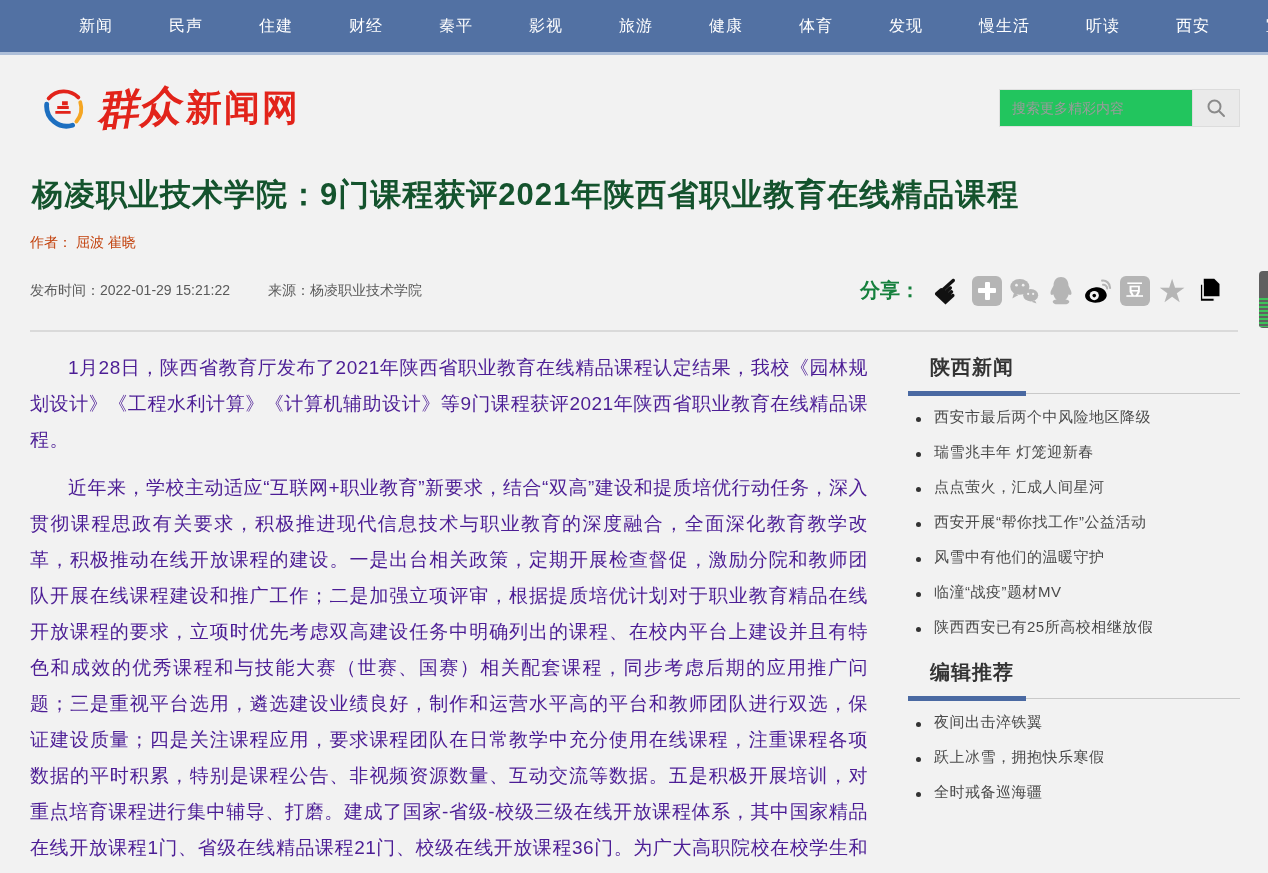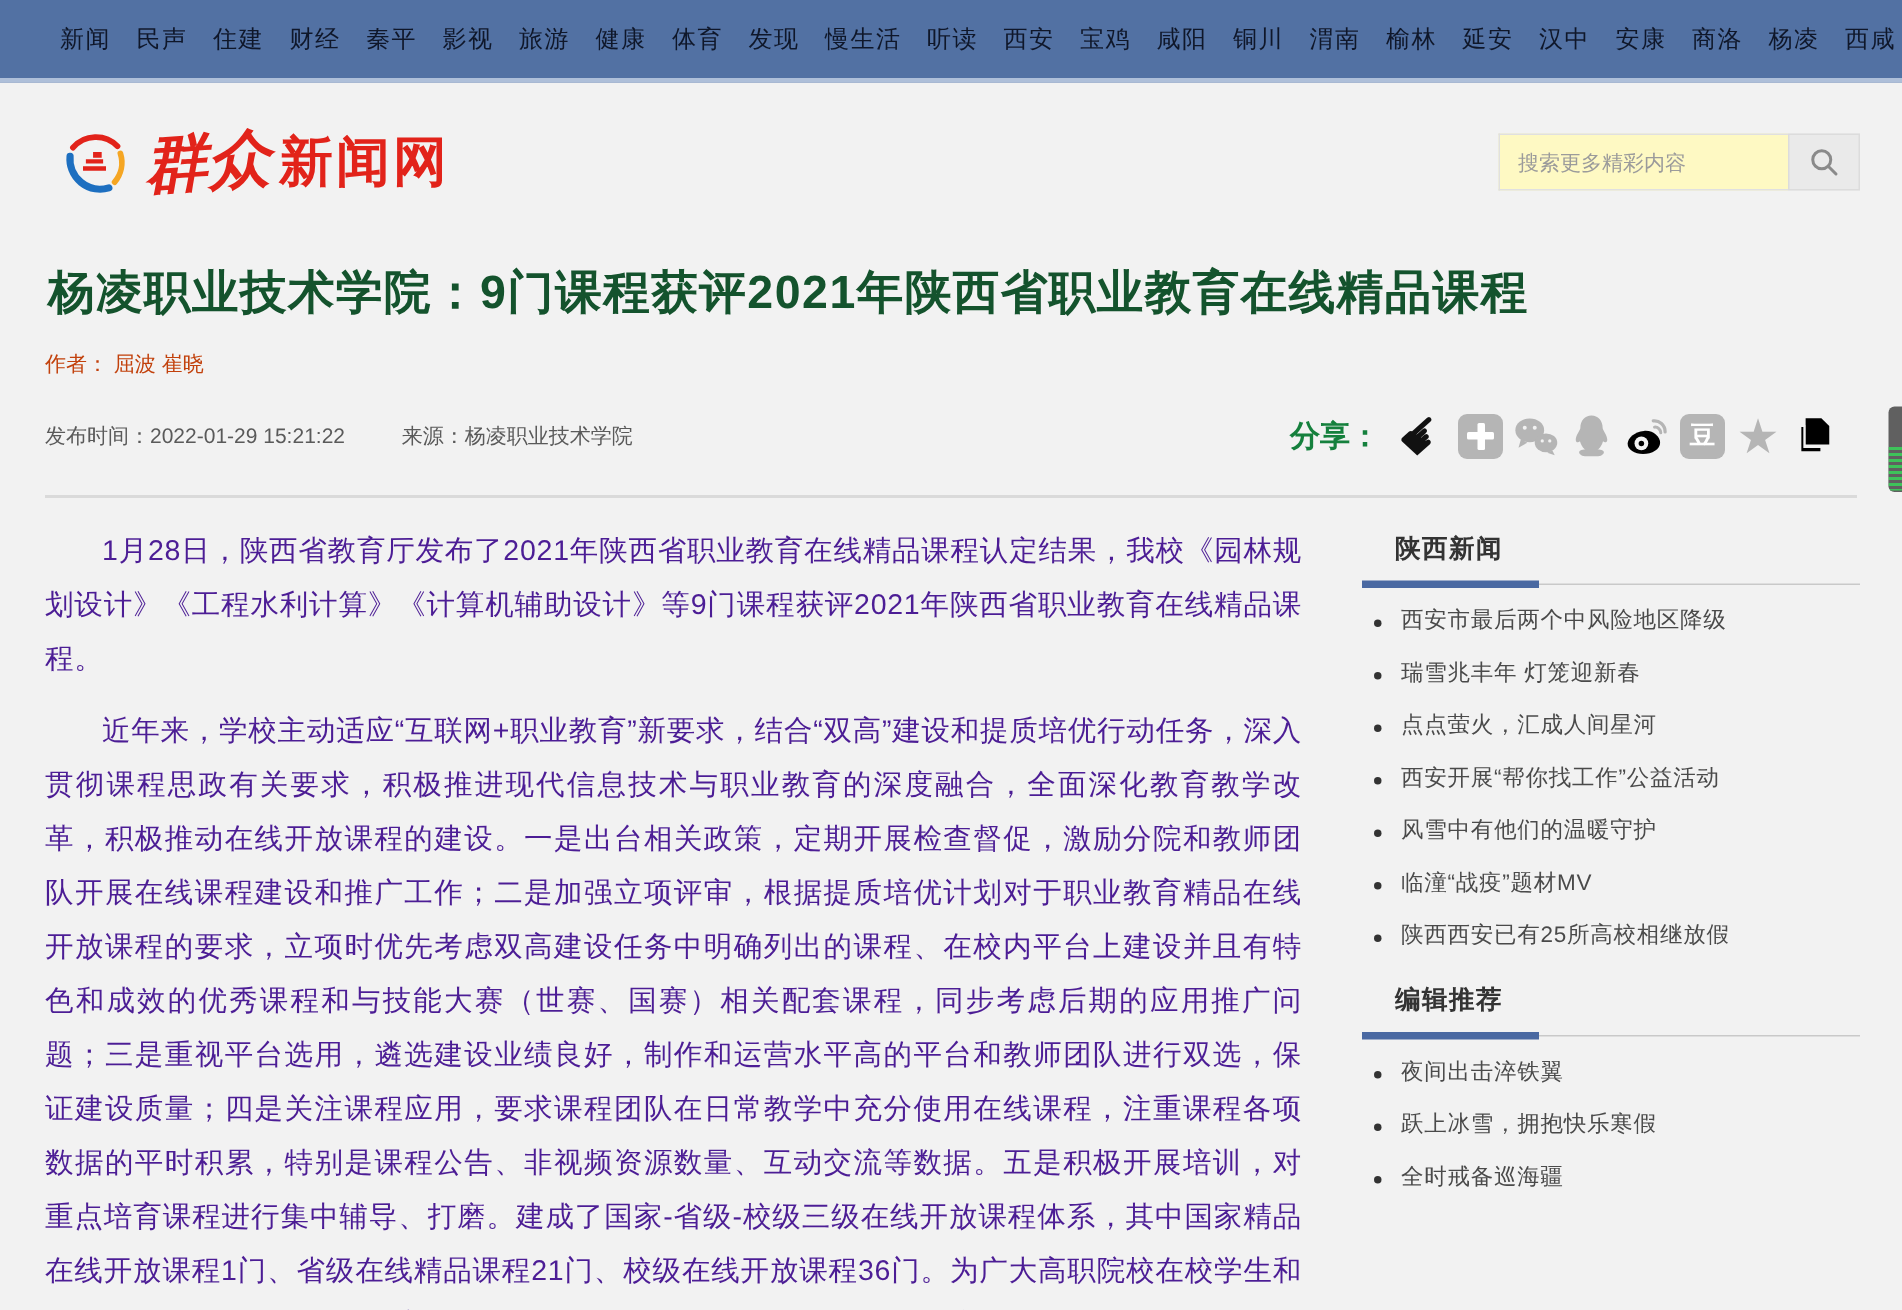--- a/index.html
+++ b/index.html
@@ -8,39 +8,39 @@
     background:#f2f2f2;
     font-family:"Liberation Sans","DejaVu Sans",sans-serif;
     -webkit-font-smoothing:antialiased;
   }
   
   .topnav{
     height:52px;background:#5271a3;display:flex;align-items:center;
     padding:0 0 0 40px;border-bottom:3px solid #aebfd9;
   }
   .topnav a{
-    color:#0f172a;text-decoration:none;font-size:16px;margin-right:17px;
-    white-space:nowrap;letter-spacing:1px;
+    color:#ffffff;text-decoration:none;font-size:16px;margin-right:17px;
+    white-space:nowrap;letter-spacing:1px;margin-left:39px;
   }
   
   .siteheader{
     height:105px;display:flex;align-items:center;justify-content:space-between;
     padding:0 28px 0 40px;
   }
   .logo{display:flex;align-items:center;cursor:pointer;}
   .logo-badge{width:46px;height:46px;margin-right:10px;}
   .logo-script{
     font-family:"DejaVu Serif","Liberation Serif",serif;
     font-style:italic;font-weight:bold;font-size:42px;color:#e2231a;
     margin-right:6px;transform:rotate(-4deg);line-height:1;
   }
   .logo-bold{font-size:36px;font-weight:bold;color:#e2231a;letter-spacing:2px;line-height:1;}
   .searchbar{display:flex;align-items:stretch;height:38px;}
   .searchbar input{
-    width:168px;border:1px solid #e0e0e0;border-right:none;background:#fef9c3;
+    width:168px;border:1px solid #e0e0e0;border-right:none;background:#22c55e;
     padding:0 12px;font-size:14px;color:#444;outline:none;
   }
   .searchbar input::placeholder{color:#9b9b9b;}
   .search-btn{
     width:48px;background:#eaeaea;border:1px solid #dcdcdc;cursor:pointer;
     display:flex;align-items:center;justify-content:center;
   }
   
   .article-title{
     margin:14px 30px 0 32px;font-size:31px;font-weight:bold;color:#14532d;
@@ -73,21 +73,21 @@
   .main{display:flex;padding:18px 28px 0 30px;gap:40px;}
   .article-body{flex:1;min-width:0;}
   .article-body p{
     margin:0 0 12px 0;font-size:19px;line-height:36px;color:#4c1d95;
     text-indent:2em;letter-spacing:0.5px;text-align:justify;
   }
   
   .sidebar{width:332px;flex:none;padding-top:4px;}
   .side-section{margin-bottom:14px;}
   .side-head{position:relative;border-bottom:1px solid #c9c9c9;padding:0 0 12px 22px;}
-  .side-head h3{margin:0;font-size:17px;font-weight:bold;color:#333;letter-spacing:1px;}
+  .side-head h3{margin:0;font-size:20px;font-weight:bold;color:#333;letter-spacing:1px;}
   .side-head::after{
     content:"";position:absolute;left:0;bottom:-3px;width:118px;height:5px;background:#4a69a2;
   }
   .side-list{list-style:none;margin:6px 0 0 0;padding:0;}
   .side-list li{
     position:relative;padding:8px 0 8px 26px;font-size:15px;color:#4a4a4a;
     cursor:pointer;letter-spacing:0.5px;
   }
   .side-list li::before{
     content:"";position:absolute;left:8px;top:17px;width:5px;height:5px;

